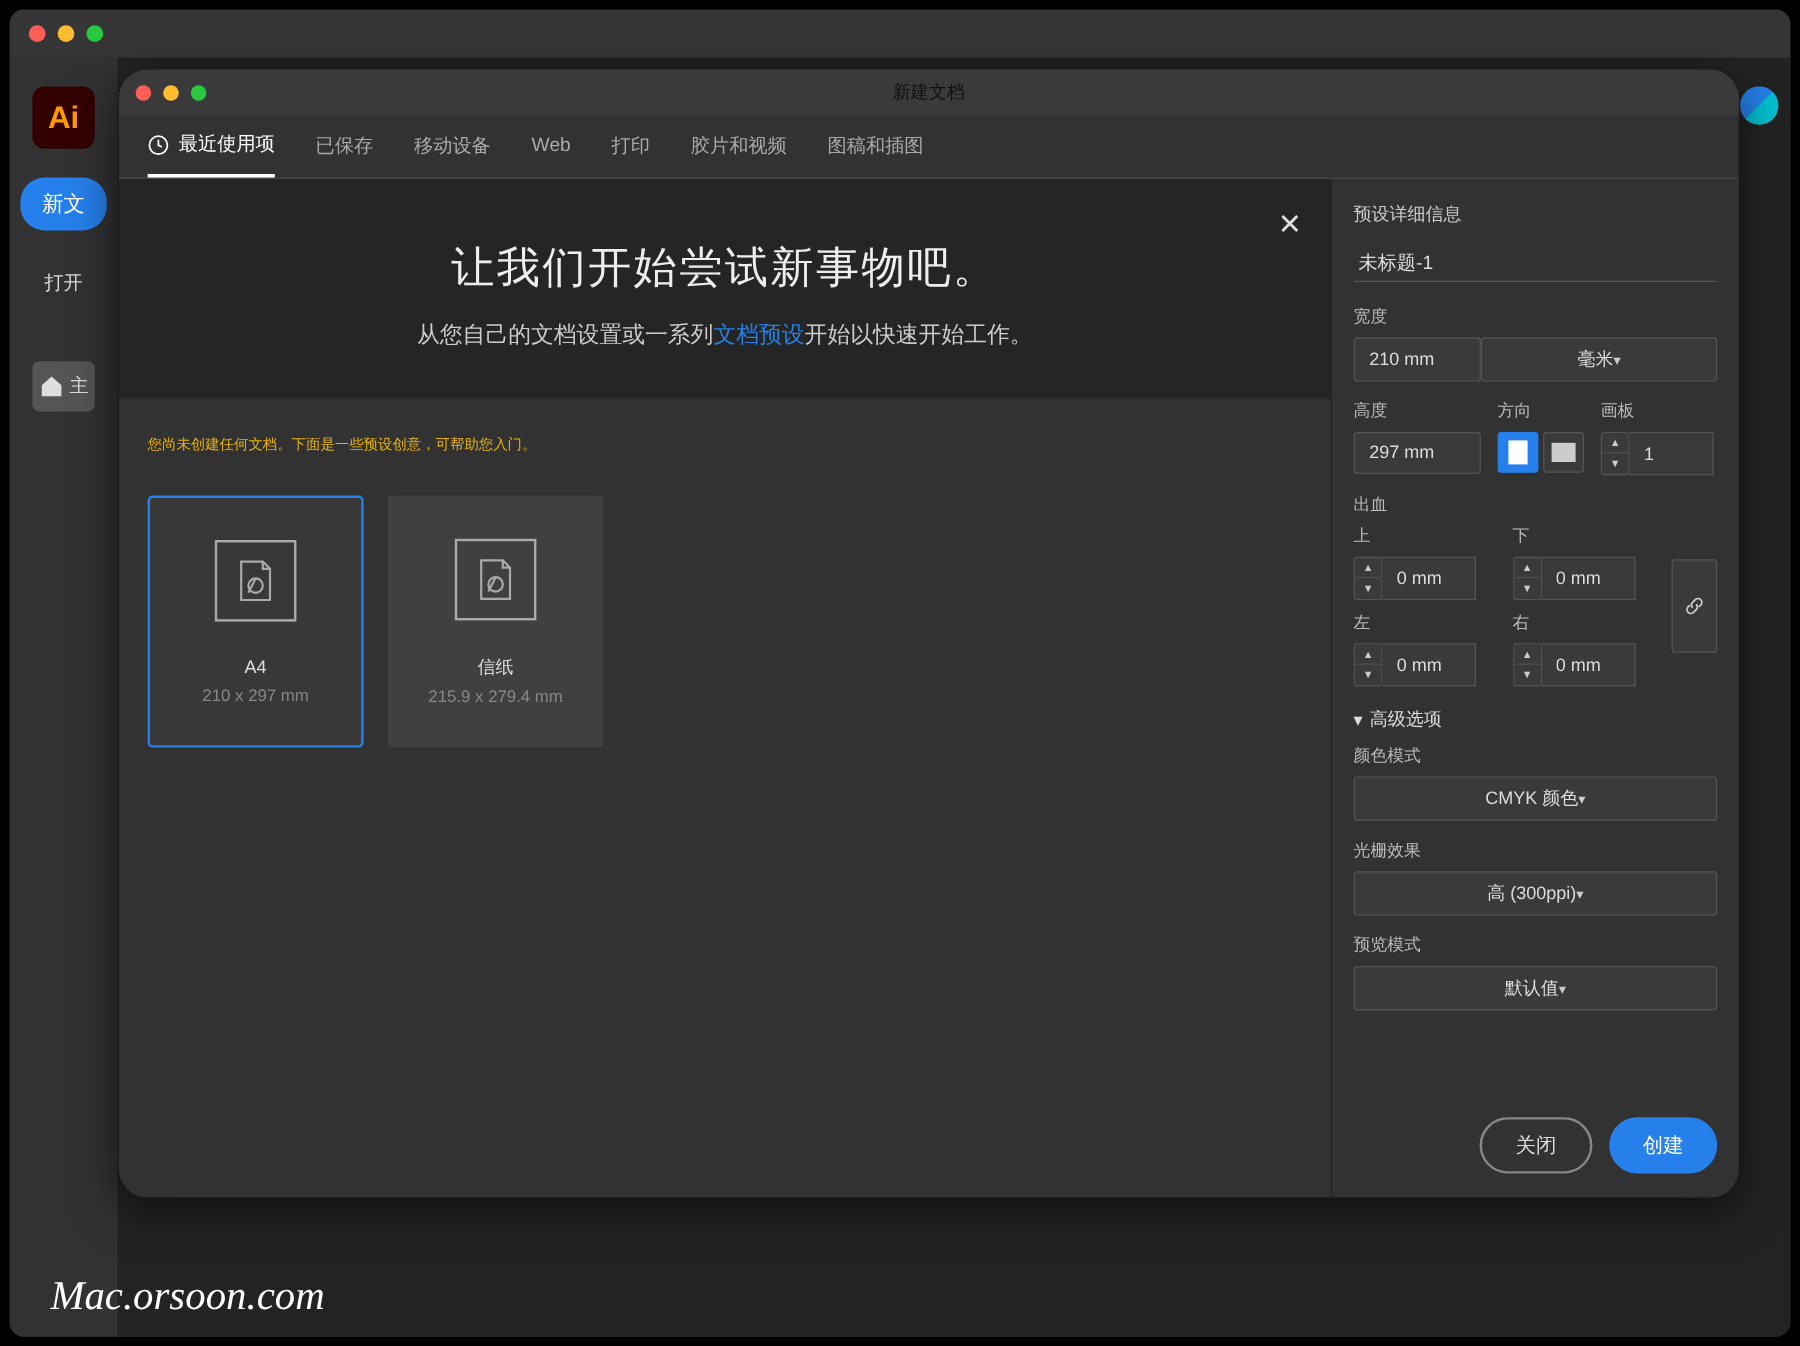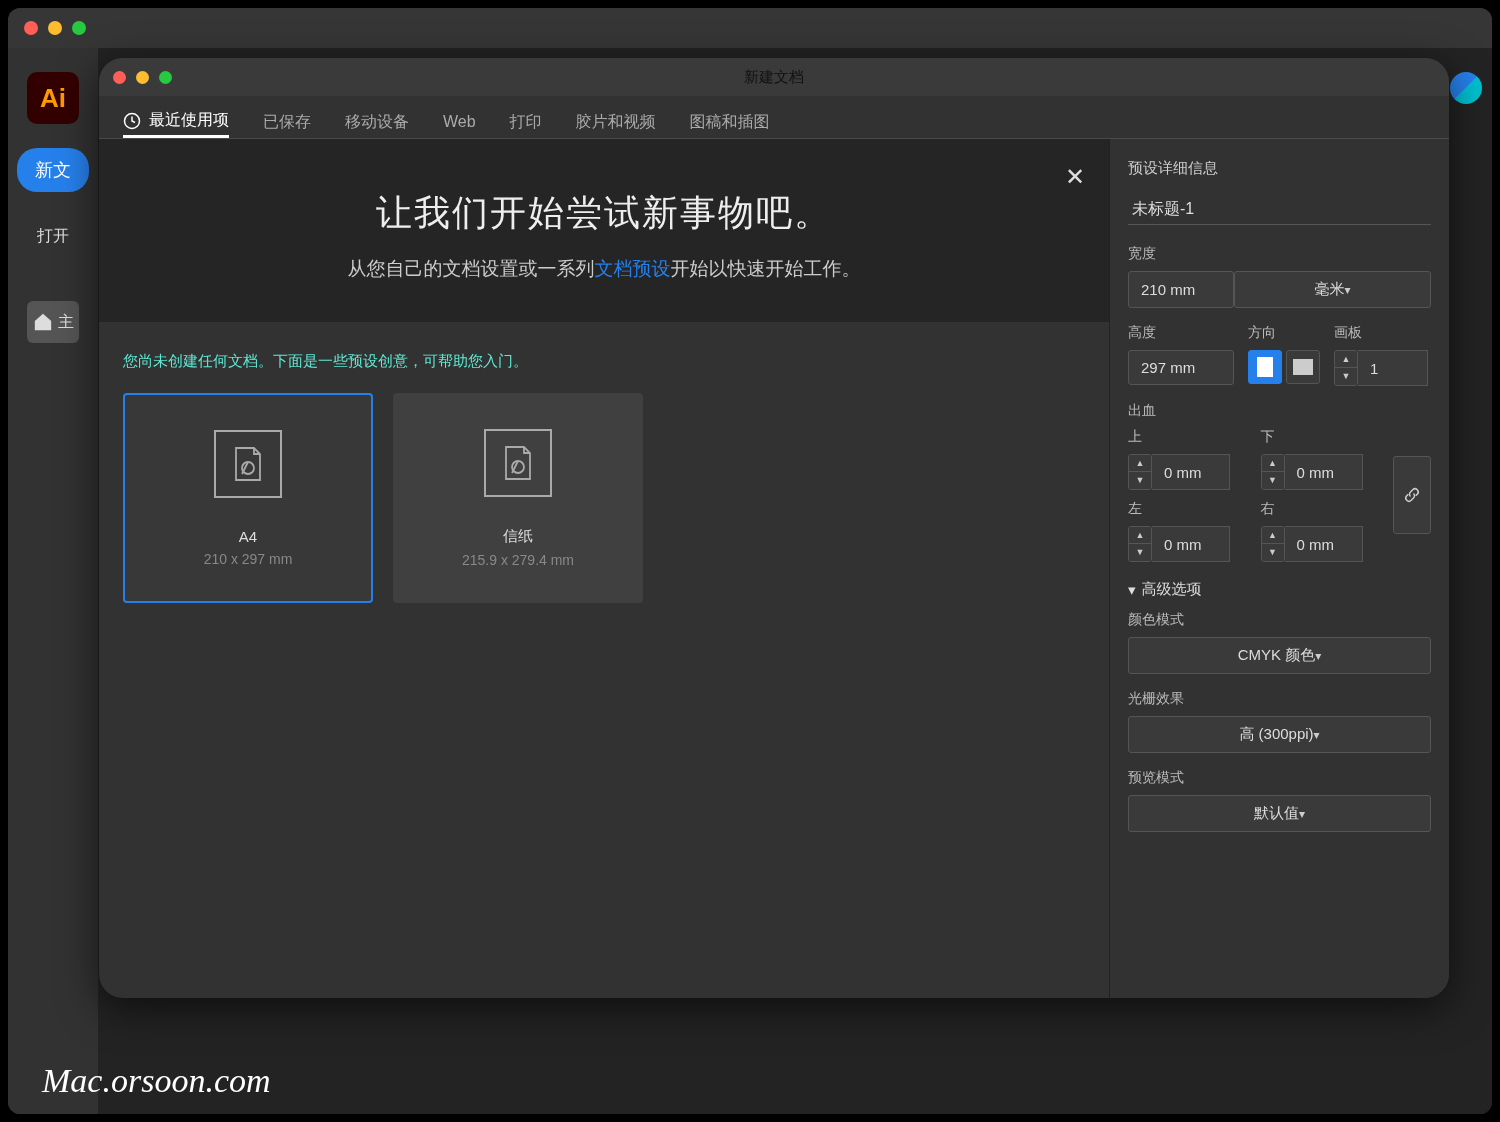--- a/index.html
+++ b/index.html
@@ -23,35 +23,35 @@
 
 .app-main { flex: 1; background: #232323; }
 
 
 .dialog { position: absolute; left: 99px; top: 58px; width: 1350px; height: 940px; background: #323232; border-radius: 24px; box-shadow: 0 10px 40px rgba(0,0,0,0.6); overflow: hidden; display: flex; flex-direction: column; }
 .dialog-titlebar { height: 38px; background: #3a3a3a; display: flex; align-items: center; padding: 0 14px; position: relative; }
 .dialog-title { position: absolute; left: 50%; transform: translateX(-50%); color: #333; font-size: 15px; color: #111; }
 .dialog-titlebar .traffic-lights .traffic-light { width: 13px; height: 13px; }
 
 .dialog-tabs { display: flex; gap: 34px; padding: 14px 24px 0 24px; border-bottom: 1px solid #4a4a4a; }
-.dialog-tab { color: #aaa; font-size: 16px; padding-bottom: 4px; cursor: pointer; display: flex; align-items: center; gap: 8px; }
+.dialog-tab { color: #aaa; font-size: 16px; padding-bottom: 14px; cursor: pointer; display: flex; align-items: center; gap: 8px; }
 .dialog-tab.active { color: #fff; border-bottom: 3px solid #fff; }
 
 .dialog-body { display: flex; flex: 1; overflow: hidden; }
 .dialog-content { flex: 1; padding: 0; overflow: auto; }
 .hero { background: #252525; padding: 50px 40px 40px 40px; position: relative; }
 .hero-close { position: absolute; right: 24px; top: 24px; color: #ddd; font-size: 24px; cursor: pointer; }
 .hero h1 { color: #eee; font-size: 36px; font-weight: 400; text-align: center; margin-bottom: 18px; letter-spacing: 2px; }
 .hero p { color: #ccc; font-size: 19px; text-align: center; }
 .hero p .link { color: #2680eb; }
 
 .presets-section { padding: 30px 24px; }
-.presets-hint { color: #5eead4; font-size: 15px; margin-bottom: 22px; }
+.presets-hint { color: #eab308; font-size: 12px; margin-bottom: 22px; }
 .presets { display: flex; gap: 20px; }
-.preset { width: 250px; height: 210px; background: #404040; border-radius: 4px; display: flex; flex-direction: column; align-items: center; justify-content: center; cursor: pointer; border: 2px solid transparent; }
+.preset { width: 180px; height: 210px; background: #404040; border-radius: 4px; display: flex; flex-direction: column; align-items: center; justify-content: center; cursor: pointer; border: 2px solid transparent; margin-top: 12px; }
 .preset.selected { border: 2px solid #2680eb; background: #383838; }
 .preset-icon { width: 68px; height: 68px; border: 2px solid #aaa; margin-bottom: 30px; display: flex; align-items: center; justify-content: center; }
 .preset-icon svg { stroke: #aaa; fill: none; stroke-width: 1.8; }
 .preset-name { color: #ddd; font-size: 15px; margin-bottom: 6px; }
 .preset-dims { color: #888; font-size: 14px; }
 
 
 .details-panel { width: 340px; background: #323232; border-left: 1px solid #222; padding: 20px 18px; overflow: auto; position: relative; }
 .details-panel::-webkit-scrollbar { width: 10px; }
 .details-panel::-webkit-scrollbar-thumb { background: #555; border-radius: 5px; }
@@ -306,17 +306,21 @@
         <span>高 (300ppi)</span>
         <span class="chevron">▾</span>
       </div>
 
       <label class="field-label">预览模式</label>
       <div class="select-box" style="margin-bottom:104px">
         <span>默认值</span>
         <span class="chevron">▾</span>
       </div>
 
+      <div class="dialog-footer">
+        <button class="btn btn-secondary">关闭</button>
+        <button class="btn btn-primary">创建</button>
+      </div>
     </div>
   </div>
 </div>
 
 <div class="watermark">Mac.orsoon.com</div>
 
 </body></html>

